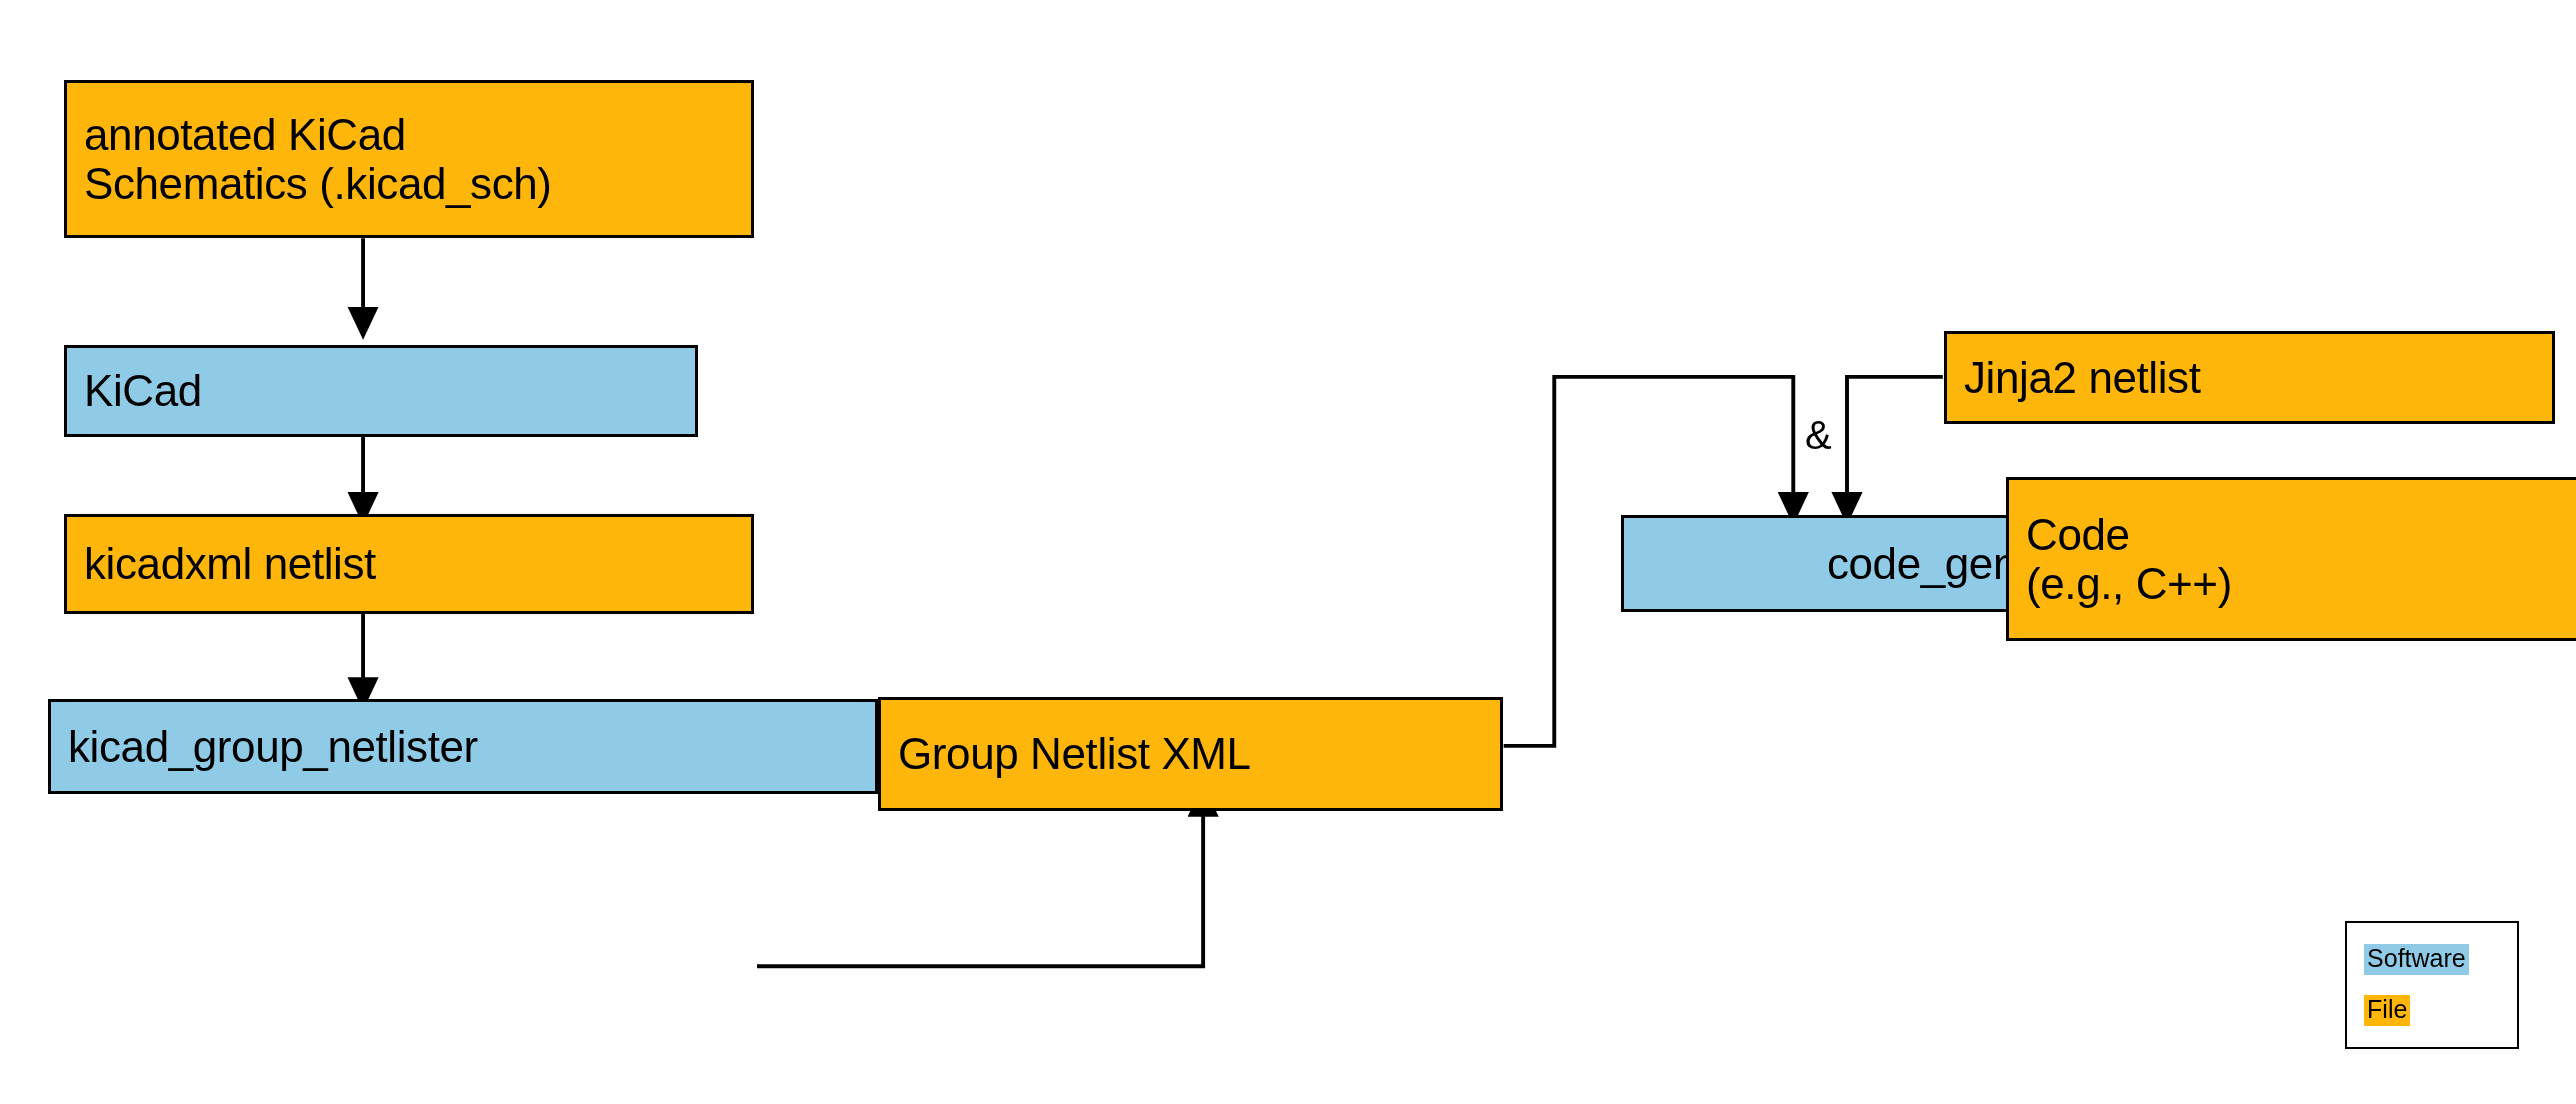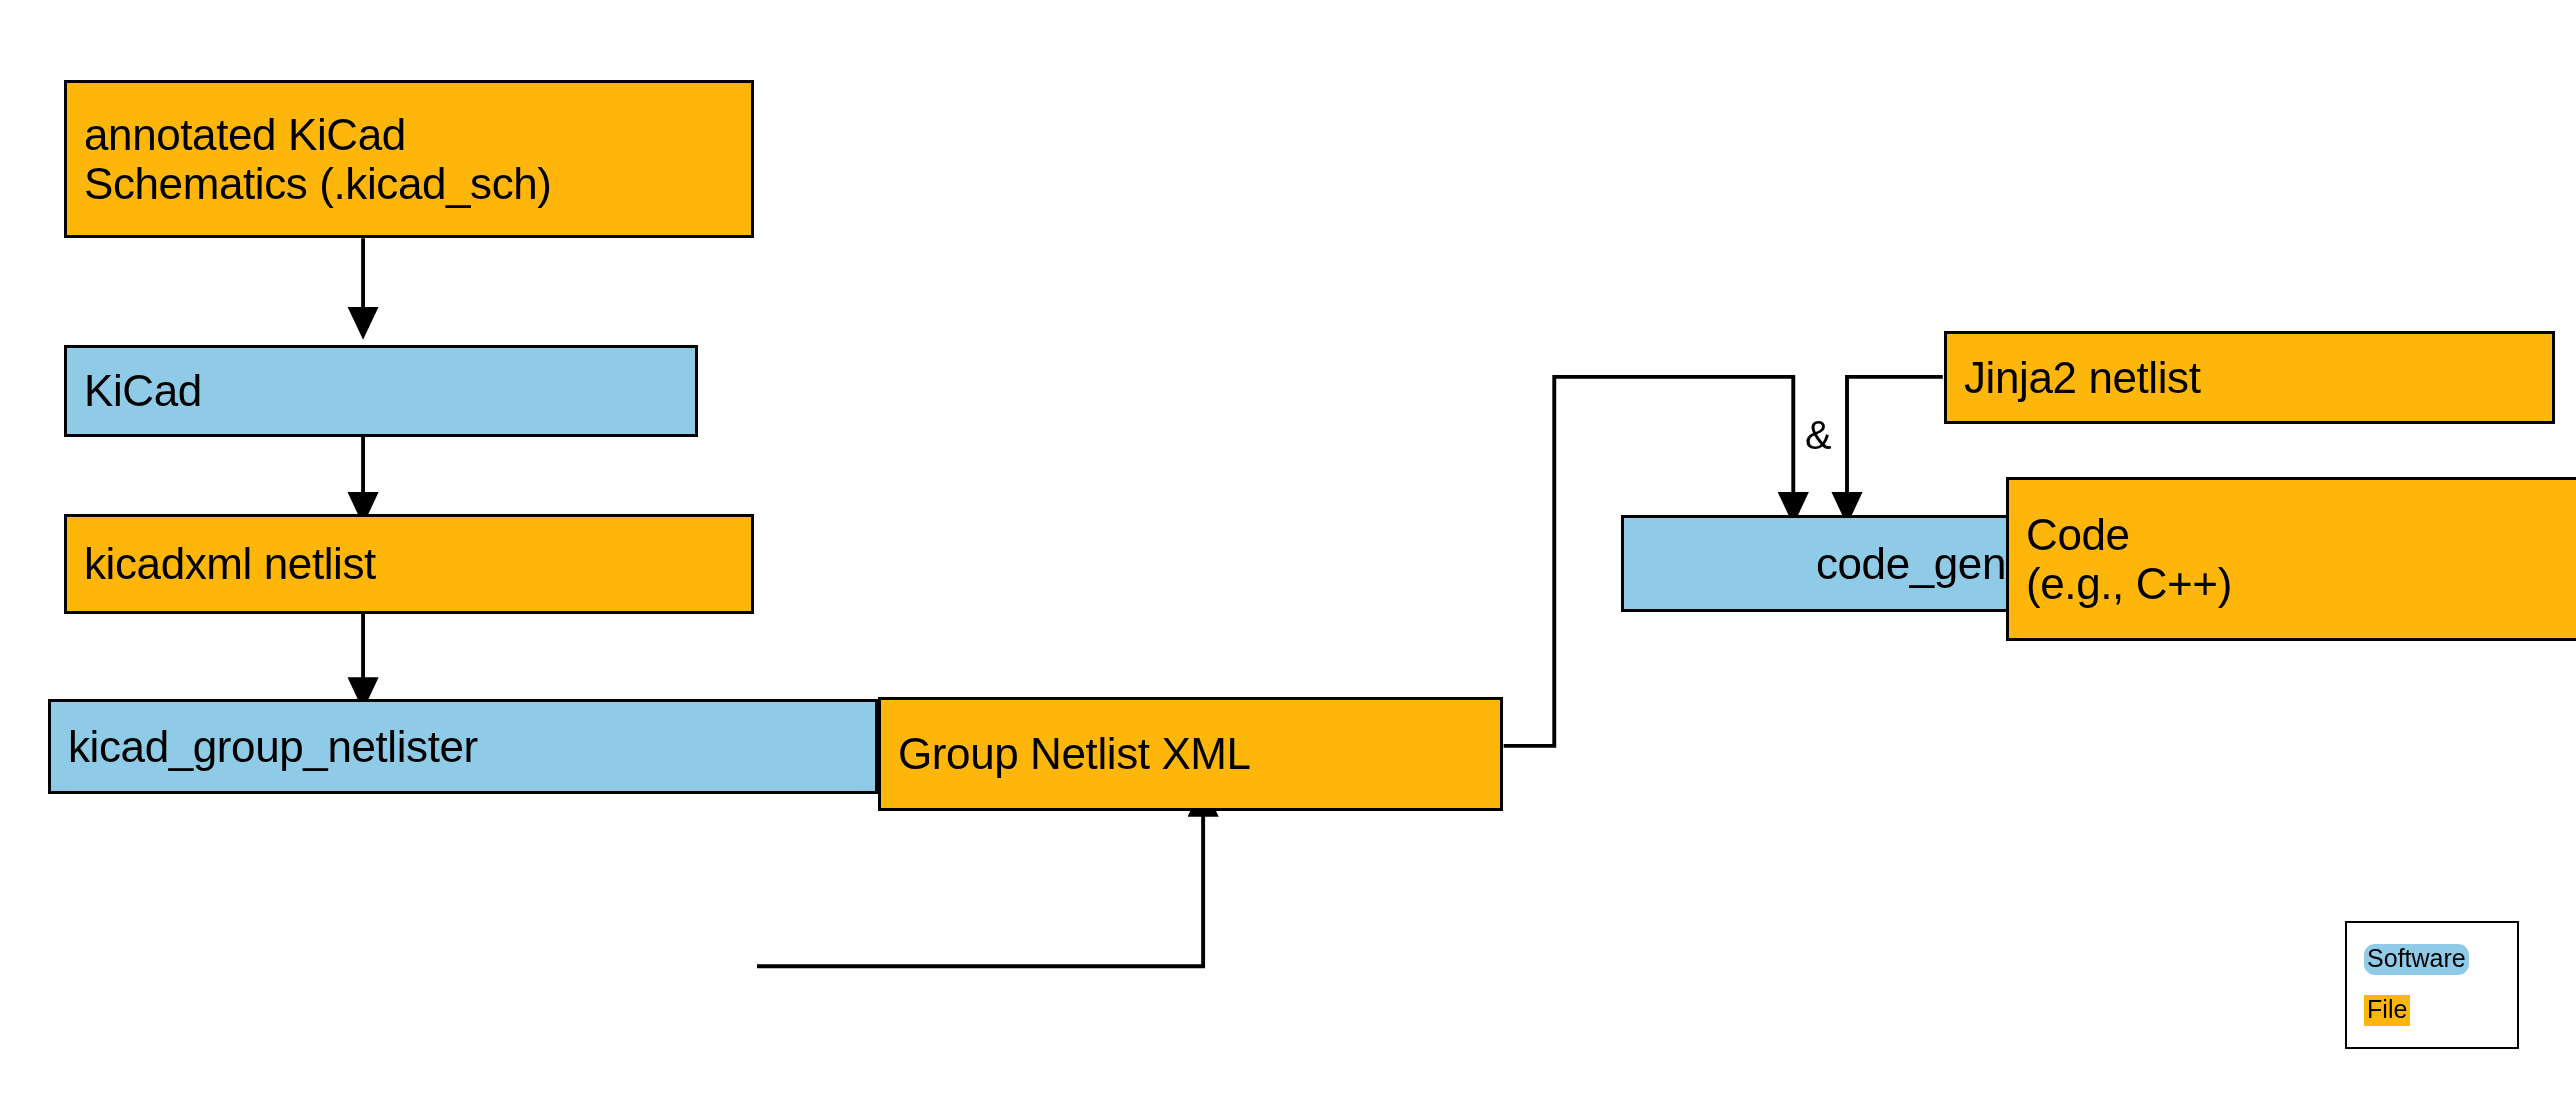--- a/index.html
+++ b/index.html
@@ -27,21 +27,20 @@
   }
   .node {
     position: absolute;
     box-sizing: border-box;
     border: 3.9px solid #000000;
     display: flex;
     flex-direction: column;
     justify-content: center;
     align-items: flex-start;
     padding-left: 17px;
-    padding-right: 11px;
     font-size: 44px;
     line-height: 1.12;
     color: #000000;
     white-space: pre-line;
     letter-spacing: -0.4px;
   }
   .node.file {
     background: #FFB60A;
   }
   .node.software {
@@ -71,21 +70,21 @@
     align-items: flex-start;
     padding: 11px 0 11px 17px;
   }
   .legend-item {
     font-size: 25px;
     line-height: 1.0;
     padding: 2.3px 3.1px 3.9px 3.1px;
     color: #000000;
     white-space: nowrap;
   }
-  .legend-item.software { background: #8FCBE7; border-radius: 11px; }
+  .legend-item.software { background: #8FCBE7; }
   .legend-item.file { background: #FFB60A; }
 </style>
 </head>
 <body>
 
 <div id="canvas">
 
   <svg id="wires" width="2576" height="1104" viewBox="0 0 3308 1418">
     <defs>
       <marker id="arrow" markerWidth="11" markerHeight="11" refX="1.2" refY="4" orient="auto" markerUnits="strokeWidth">

